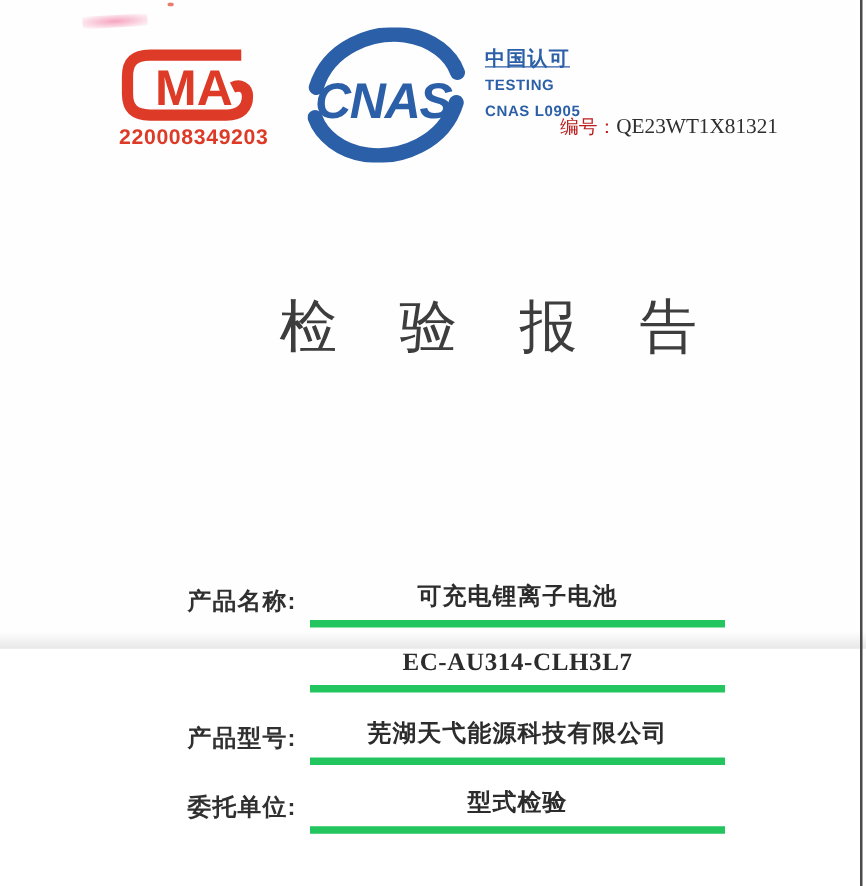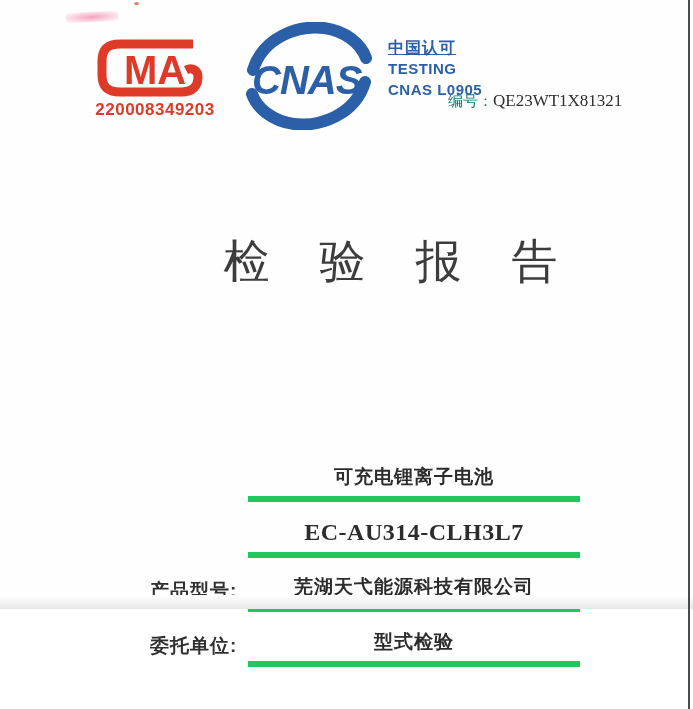--- a/index.html
+++ b/index.html
@@ -9,21 +9,21 @@
   }
   *{margin:0;padding:0;box-sizing:border-box;}
   html,body{width:693px;height:709px;}
   body{
     font-family:"Liberation Sans",sans-serif;
     background:#ffffff;
     position:relative;
     overflow:hidden;
   }
   .page{
-    position:absolute;left:0;top:0;width:693px;height:609px;
+    position:absolute;left:0;top:0;width:693px;height:519px;
     background:#fefefe;
   }
 
   
   .cma{position:absolute;left:93px;top:36px;width:124px;}
   .cma svg{display:block;}
   .cma-number{
     margin-top:0px;text-align:center;
     color:var(--cma-red);
     font-weight:bold;font-size:17px;letter-spacing:0.5px;
@@ -43,29 +43,29 @@
     font-weight:bold;font-style:italic;font-size:40px;
     fill:var(--cnas-blue);letter-spacing:-1px;
   }
 
   .cnas-caption{
     position:absolute;left:388px;top:37px;
     color:var(--cnas-blue);font-weight:bold;
     line-height:21px;
   }
   .cnas-caption .zh{font-size:16px;letter-spacing:1px;text-decoration:underline;}
-  .cnas-caption .en{font-size:15px;letter-spacing:0.5px;}
+  .cnas-caption .en{font-size:12px;letter-spacing:0.5px;}
 
   .report-no{
     position:absolute;left:448px;top:91px;
     font-family:"Liberation Serif",serif;
     font-size:17px;color:var(--ink);
     white-space:nowrap;
   }
-  .report-no .lbl{font-size:15px;color:#0f766e;}
+  .report-no .lbl{font-size:15px;color:#b91c1c;}
 
   
   .title{
     position:absolute;left:0;top:231px;width:693px;
     text-align:center;
     font-family:"Liberation Serif",serif;
     font-size:46px;color:#3d3d3d;
     letter-spacing:50px;padding-left:50px;
     font-weight:500;
     margin-left:44px;
@@ -82,21 +82,21 @@
   .field-value{
     position:absolute;left:98px;top:2px;width:332px;
     text-align:center;
     font-size:19px;font-weight:bold;color:#2c2c2c;
     letter-spacing:1px;
     padding-bottom:6px;
     border-bottom:6px solid #22c55e;
     white-space:nowrap;
   }
   .field-row.model .field-value{
-    font-family:"Liberation Serif",serif;font-size:24px;letter-spacing:0.5px;
+    font-family:"Liberation Serif",serif;font-size:20px;letter-spacing:0.5px;
   }
 
   
   .scan-edge-right{
     position:absolute;right:3px;top:0;width:2px;height:709px;
     background:#4a4a4a;
   }
   .scan-bottom-shadow{
     position:absolute;left:0;bottom:0;width:693px;height:14px;
     background:linear-gradient(#ffffff,#e7e7e7);
@@ -142,20 +142,21 @@
   </div>
 
   <div class="report-no">
     <span class="lbl">编号：</span><span>QE23WT1X81321</span>
   </div>
 
   <div class="title">检验报告</div>
 
   <div class="fields">
     <div class="field-row">
+      <span class="field-label">产品名称:</span>
       <span class="field-value">可充电锂离子电池</span>
     </div>
     <div class="field-row model">
       <span class="field-value">EC-AU314-CLH3L7</span>
     </div>
     <div class="field-row">
       <span class="field-label">产品型号:</span>
       <span class="field-value">芜湖天弋能源科技有限公司</span>
     </div>
     <div class="field-row">

